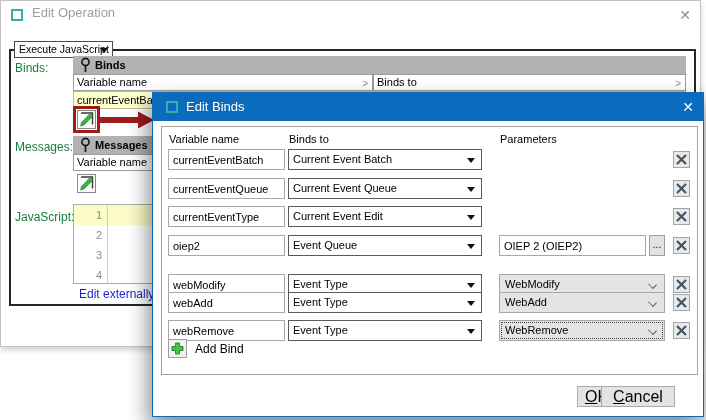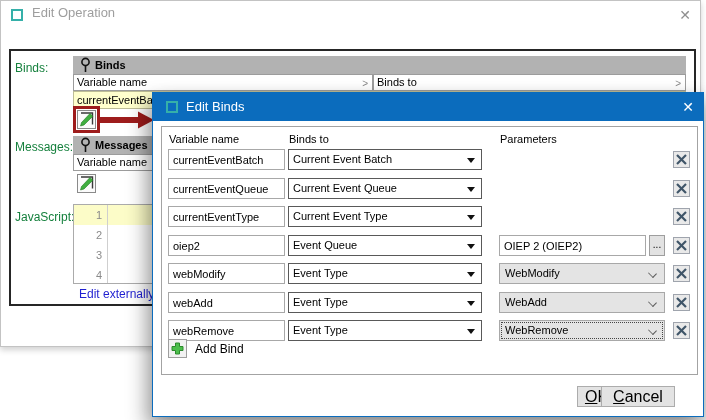--- a/index.html
+++ b/index.html
@@ -82,20 +82,24 @@
 
 <div id="stage">
 
   <div id="main-window">
     <span class="app-icon" style="left:10px; top:8px;"></span>
     <div id="mw-title">Edit Operation</div>
     <div id="mw-close">✕</div>
 
     <div id="groupbox"></div>
 
+    <div id="op-select">
+      <span>Execute JavaScript</span>
+      <span class="tri"></span>
+    </div>
 
     <div class="fieldlabel" style="top:60px;">Binds:</div>
 
     <div class="grid-gray-header" style="top:55px;">
       <svg class="pin-ic" width="13" height="16" viewBox="0 0 13 16">
         <circle cx="6.5" cy="5" r="3.6" fill="none" stroke="#111" stroke-width="1.6"></circle>
         <line x1="6.5" y1="8.6" x2="6.5" y2="15" stroke="#111" stroke-width="1.6"></line>
       </svg>
       <span>Binds</span>
     </div>
@@ -191,21 +195,21 @@
           <svg width="11" height="11" viewBox="0 0 11 11">
             <line x1="1" y1="1" x2="10" y2="10" stroke="#3f5568" stroke-width="2.2"></line>
             <line x1="10" y1="1" x2="1" y2="10" stroke="#3f5568" stroke-width="2.2"></line>
           </svg>
         </div>
       </div>
 
       <div class="eb-row" style="top:79px;">
         <input class="var-input" value="currentEventType" style="">
         <div class="bind-combo">
-          <span>Current Event Type</span>
+          <span>Current Event Edit</span>
           <span class="tri" style="right:6px;"></span>
         </div>
         <div class="del-btn">
           <svg width="11" height="11" viewBox="0 0 11 11">
             <line x1="1" y1="1" x2="10" y2="10" stroke="#3f5568" stroke-width="2.2"></line>
             <line x1="10" y1="1" x2="1" y2="10" stroke="#3f5568" stroke-width="2.2"></line>
           </svg>
         </div>
       </div>
 
@@ -218,21 +222,21 @@
         <input class="param-input" value="OIEP 2 (OIEP2)" style="">
         <div class="ellipsis-btn">...</div>
         <div class="del-btn">
           <svg width="11" height="11" viewBox="0 0 11 11">
             <line x1="1" y1="1" x2="10" y2="10" stroke="#3f5568" stroke-width="2.2"></line>
             <line x1="10" y1="1" x2="1" y2="10" stroke="#3f5568" stroke-width="2.2"></line>
           </svg>
         </div>
       </div>
 
-      <div class="eb-row" style="top:136px;">
+      <div class="eb-row" style="top:147px;">
         <input class="var-input" value="webModify" style="">
         <div class="bind-combo">
           <span>Event Type</span>
           <span class="tri" style="right:6px;"></span>
         </div>
         <div class="param-combo">
           <span>WebModify</span>
           <span class="chev"></span>
         </div>
         <div class="del-btn">

